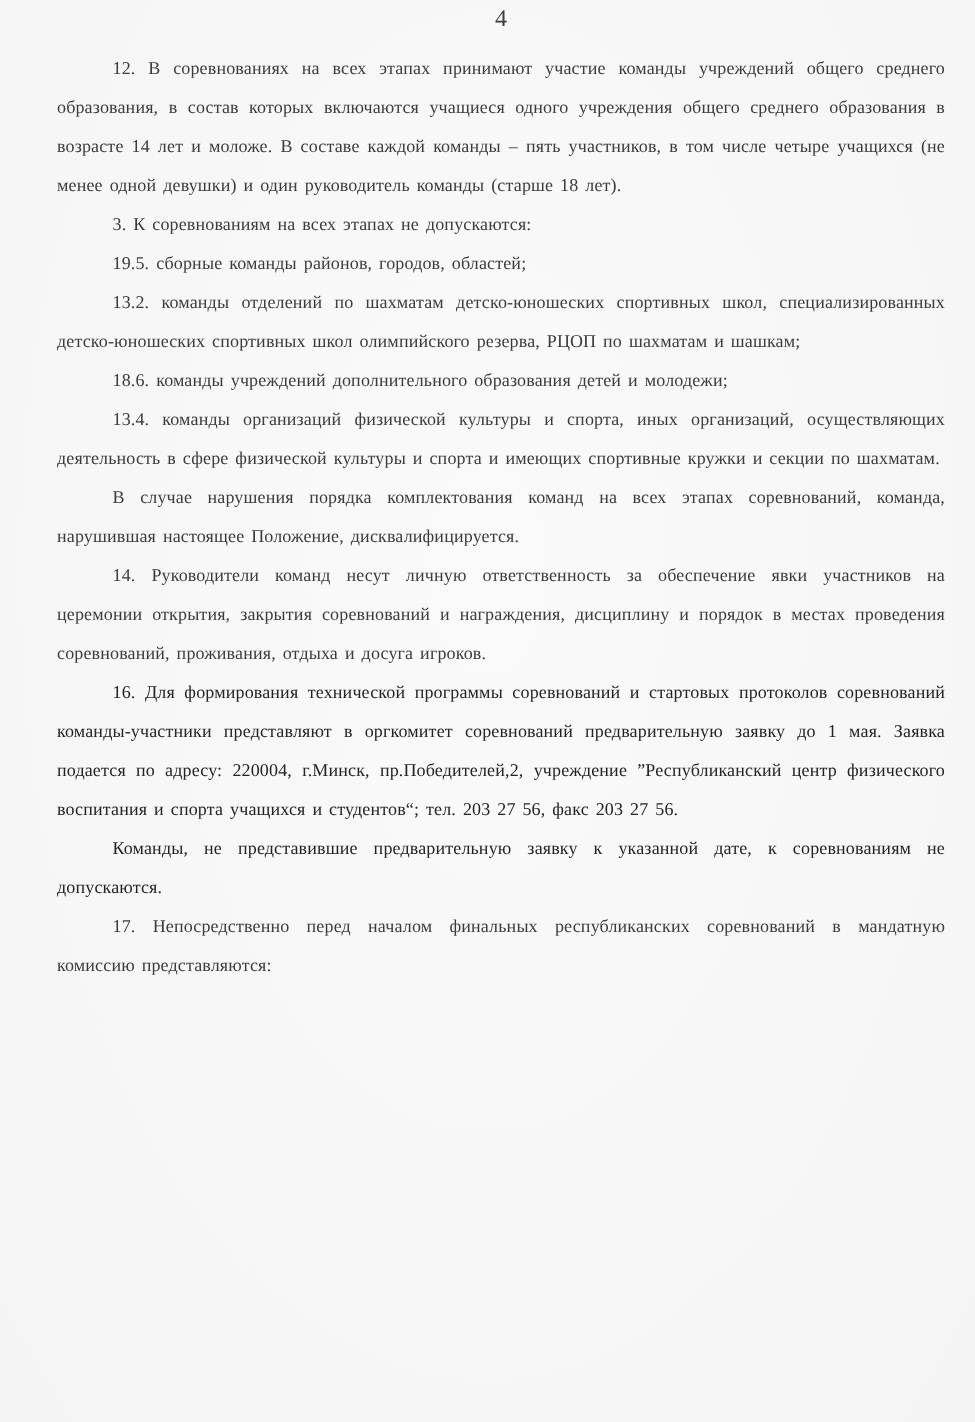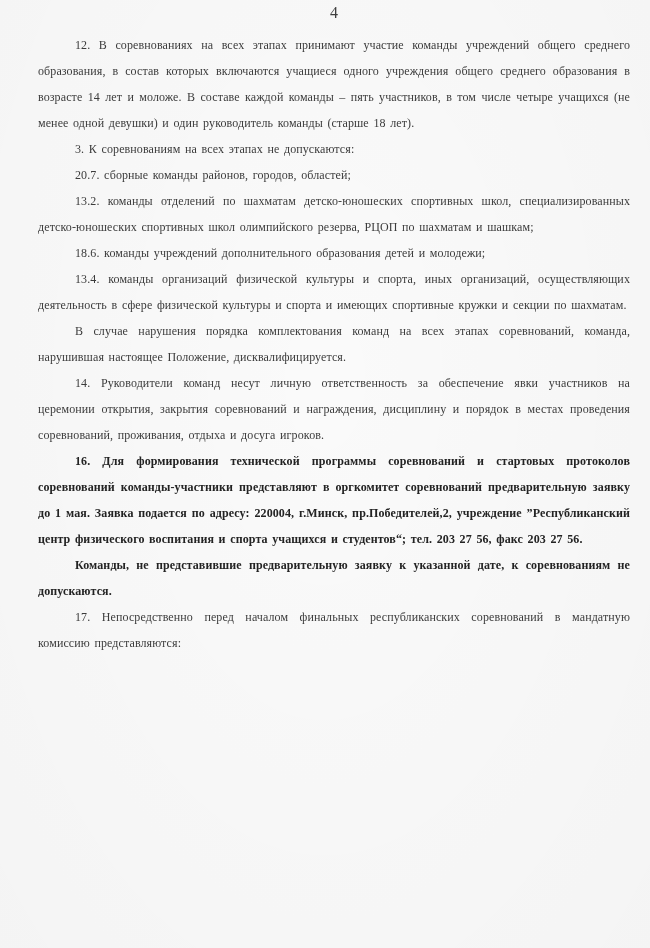--- a/index.html
+++ b/index.html
@@ -35,34 +35,34 @@
     margin: 0;
     font-size: 12px;
     line-height: 26px;
     text-align: justify;
     text-indent: 37px;
     word-spacing: 1.5px;
     letter-spacing: 0.1px;
     color: #3b3b3b;
   }
   .doc-body p.bold {
-    font-weight: bold;
+    font-weight: normal;
     color: #232323;
   }
 </style>
 </head>
 <body>
 
 <div class="page">
   <div class="page-number">4</div>
 
   <div class="doc-body">
     <p>12. В соревнованиях на всех этапах принимают участие команды учреждений общего среднего образования, в состав которых включаются учащиеся одного учреждения общего среднего образования в возрасте 14 лет и моложе. В составе каждой команды – пять участников, в том числе четыре учащихся (не менее одной девушки) и один руководитель команды (старше 18 лет).</p>
     <p>3. К соревнованиям на всех этапах не допускаются:</p>
-    <p>20.7. сборные команды районов, городов, областей;</p>
+    <p>19.5. сборные команды районов, городов, областей;</p>
     <p>13.2. команды отделений по шахматам детско-юношеских спортивных школ, специализированных детско-юношеских спортивных школ олимпийского резерва, РЦОП по шахматам и шашкам;</p>
     <p>18.6. команды учреждений дополнительного образования детей и молодежи;</p>
     <p>13.4. команды организаций физической культуры и спорта, иных организаций, осуществляющих деятельность в сфере физической культуры и спорта и имеющих спортивные кружки и секции по шахматам.</p>
     <p>В случае нарушения порядка комплектования команд на всех этапах соревнований, команда, нарушившая настоящее Положение, дисквалифицируется.</p>
     <p>14. Руководители команд несут личную ответственность за обеспечение явки участников на церемонии открытия, закрытия соревнований и награждения, дисциплину и порядок в местах проведения соревнований, проживания, отдыха и досуга игроков.</p>
     <p class="bold">16. Для формирования технической программы соревнований и стартовых протоколов соревнований команды-участники представляют в оргкомитет соревнований предварительную заявку до 1 мая. Заявка подается по адресу: 220004, г.Минск, пр.Победителей,2, учреждение ”Республиканский центр физического воспитания и спорта учащихся и студентов“; тел. 203 27 56, факс 203 27 56.</p>
     <p class="bold">Команды, не представившие предварительную заявку к указанной дате, к соревнованиям не допускаются.</p>
     <p>17. Непосредственно перед началом финальных республиканских соревнований в мандатную комиссию представляются:</p>
 
   </div>

